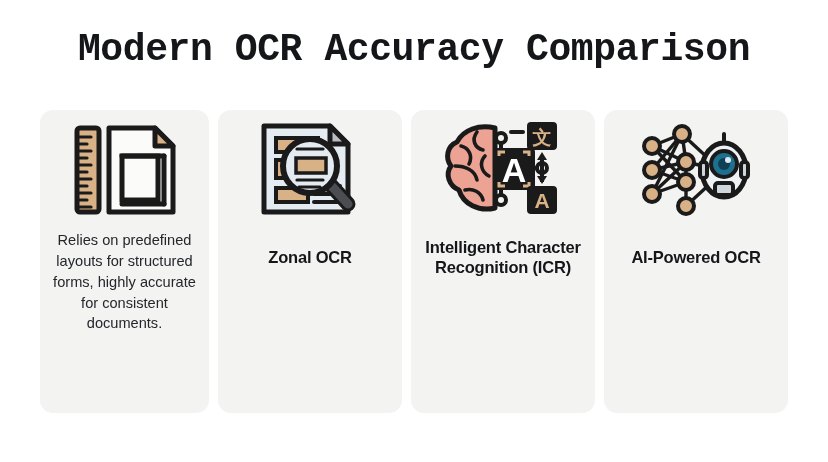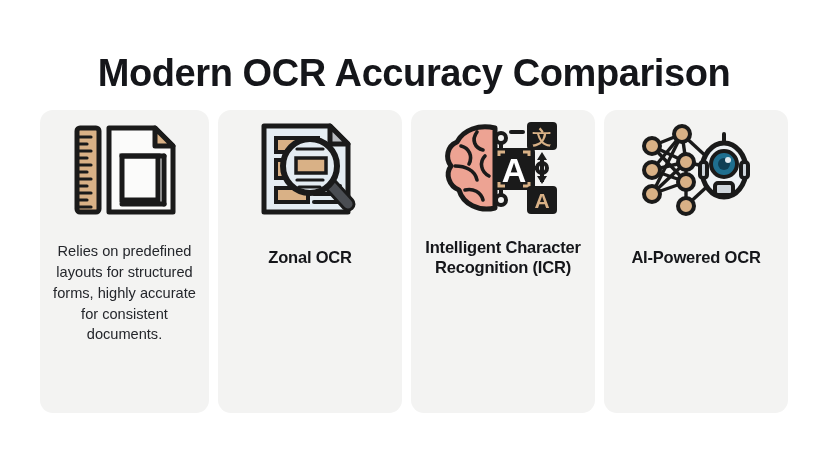--- a/index.html
+++ b/index.html
@@ -10,29 +10,29 @@
     width: 828px;
     height: 462px;
     background: #ffffff;
     font-family: "Liberation Sans", sans-serif;
     overflow: hidden;
     position: relative;
   }
 
   #page-title {
     position: absolute;
-    top: 52px;
+    top: 28px;
     left: 0;
     width: 828px;
     text-align: center;
     font-size: 38px;
     font-weight: bold;
     letter-spacing: -0.4px;
     color: #15161a;
-    font-family: Liberation Sans, sans-serif;
+    font-family: Liberation Mono, monospace;
   }
 
   #cards {
     position: absolute;
     top: 110px;
     left: 40px;
     width: 748px;
     height: 303px;
     display: flex;
     flex-direction: row;
@@ -72,21 +72,20 @@
     font-size: 16.5px;
     font-weight: bold;
     line-height: 1.22;
     color: #15161a;
     letter-spacing: -0.2px;
   }
 
   .card-desc {
     flex: none;
     width: 158px;
-    margin-top: 11px;
     text-align: center;
     font-size: 14.6px;
     line-height: 1.43;
     color: #24262b;
   }
 </style>
 </head>
 <body>
 
 <div id="page-title">Modern OCR Accuracy Comparison</div>

